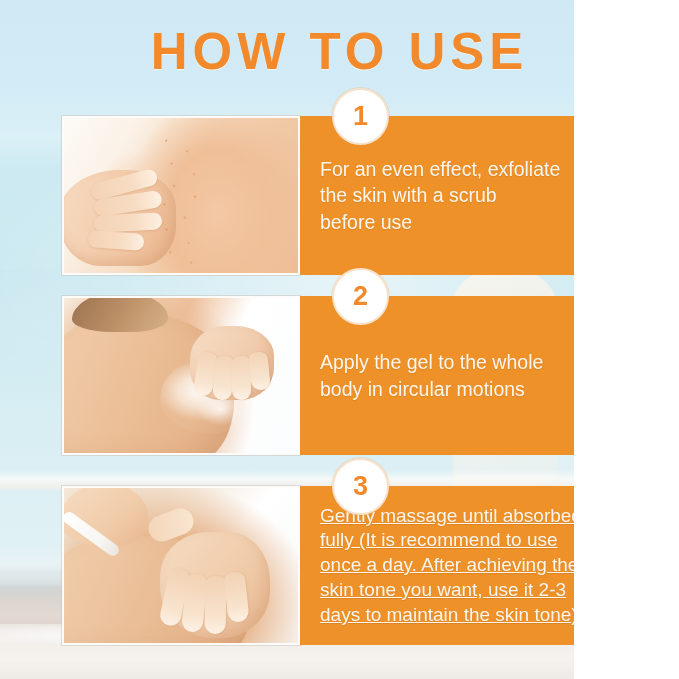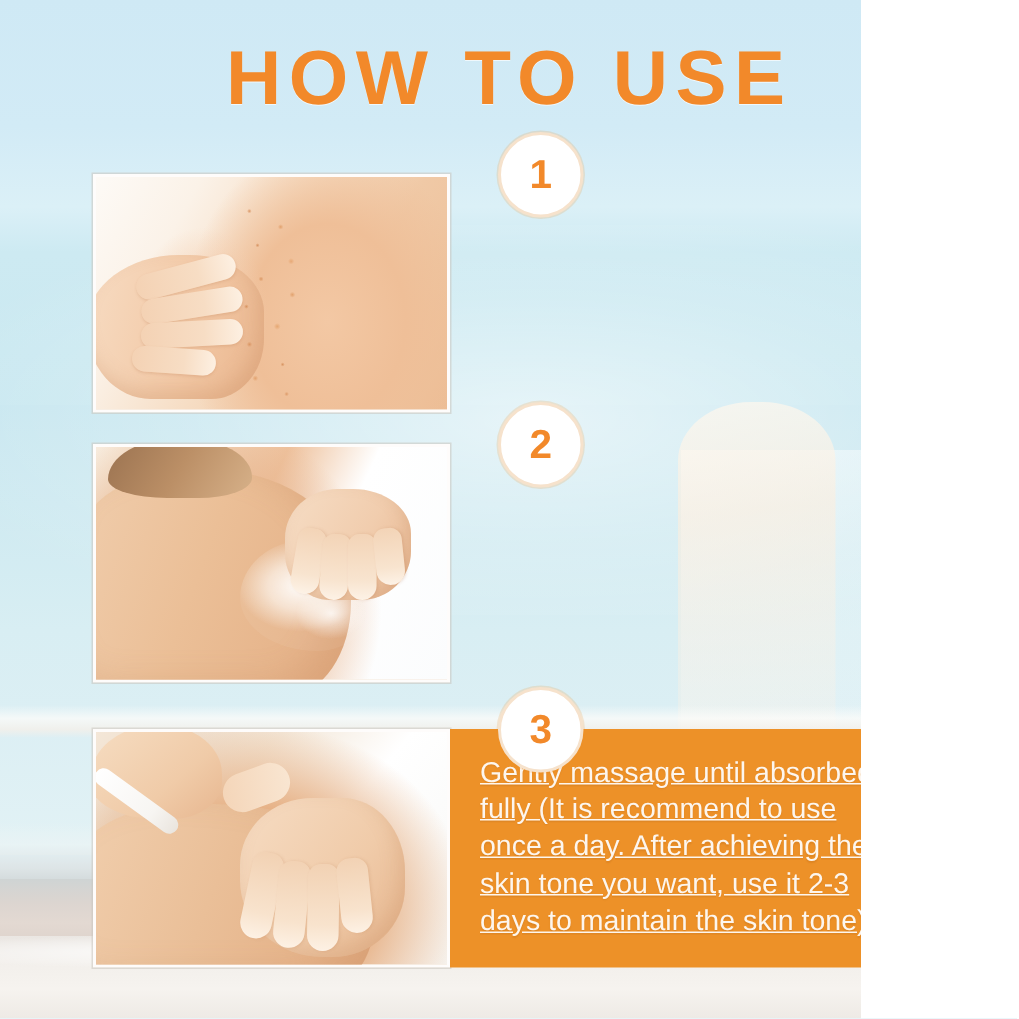--- a/index.html
+++ b/index.html
@@ -393,36 +393,45 @@
         <div class="p1-arm"></div>
         <div class="p1-fingers">
           <i></i>
             <i></i>
             <i></i>
             <i></i>
         </div>
         <div class="p1-scrub"></div>
       </div>
     </div>
+    <div class="panel">
+      <div class="panel-text">For an even effect, exfoliate
+the skin with a scrub
+before use</div>
+    </div>
     <div class="badge">1</div>
   </div>
 
   <div class="step" id="step-2">
     <div class="photo">
       <div class="photo-inner p2">
         <div class="p2-back"></div>
         <div class="p2-hair"></div>
         <div class="p2-gel"></div>
         <div class="p2-hand">
           <i></i>
             <i></i>
             <i></i>
             <i></i>
         </div>
       </div>
+    </div>
+    <div class="panel">
+      <div class="panel-text">Apply the gel to the whole
+body in circular motions</div>
     </div>
     <div class="badge">2</div>
   </div>
 
   <div class="step" id="step-3">
     <div class="photo">
       <div class="photo-inner p3">
         <div class="p3-shoulder"></div>
         <div class="p3-head"></div>
         <div class="p3-strap"></div>

